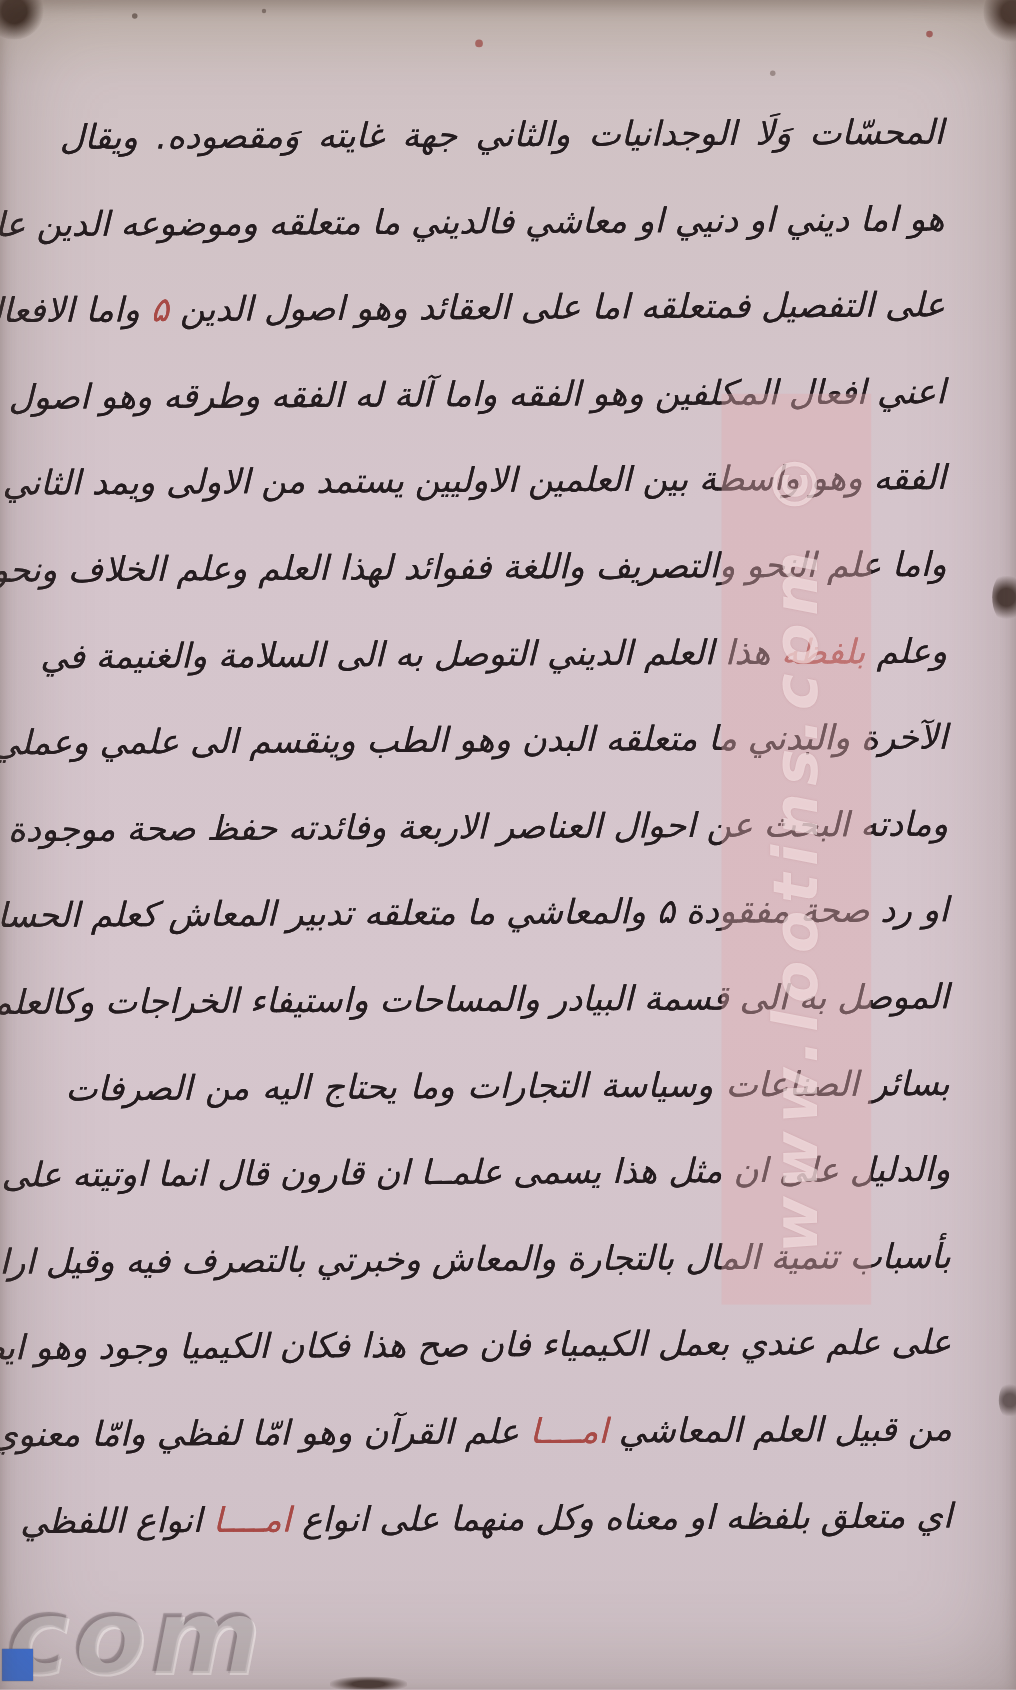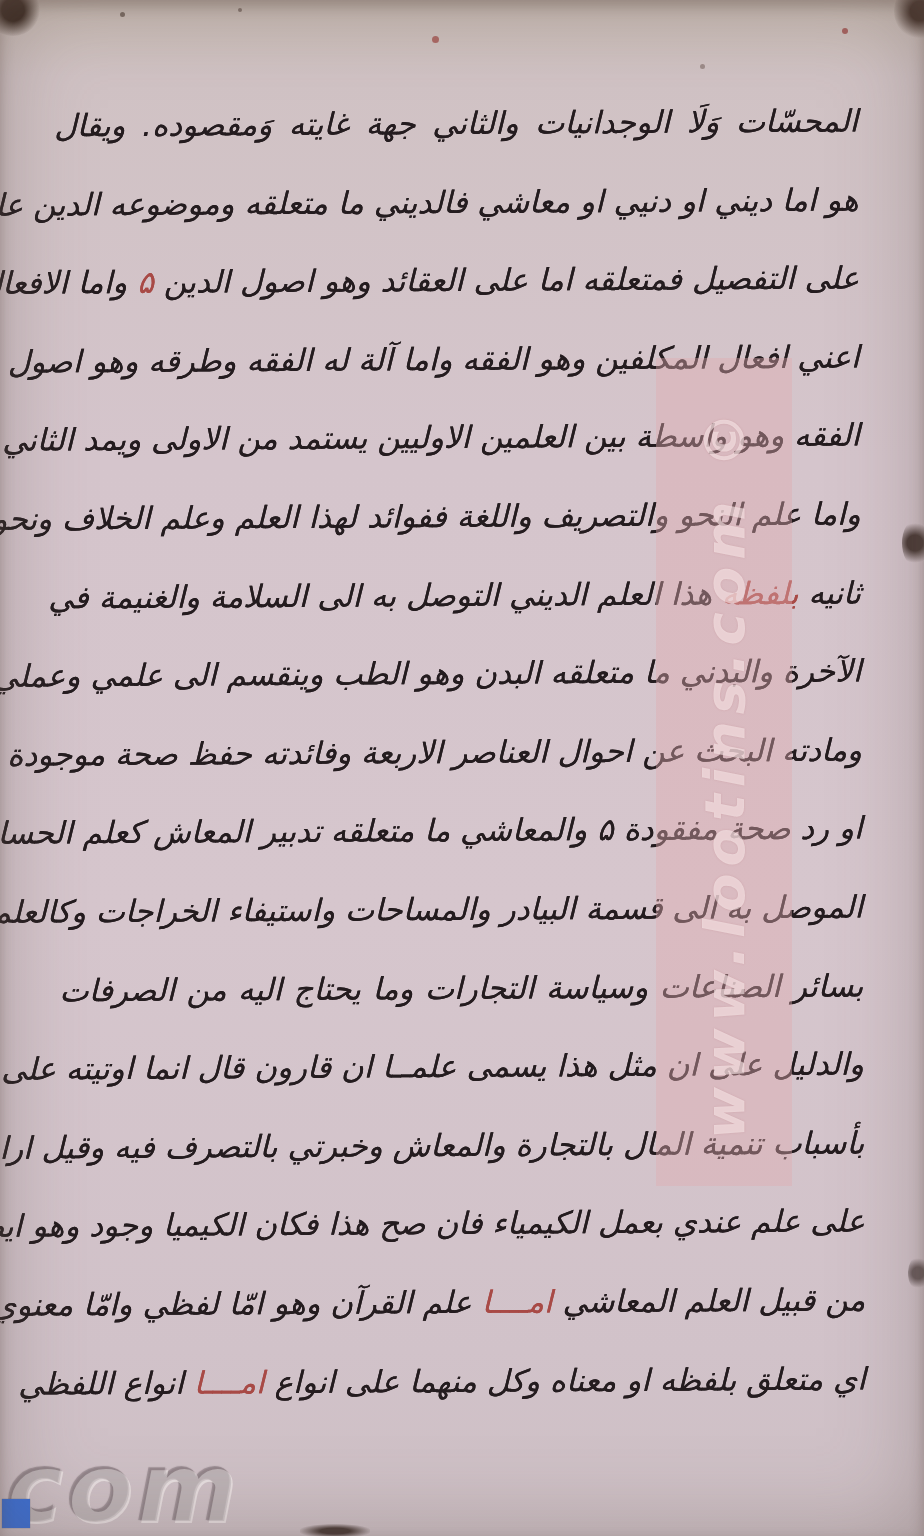--- a/index.html
+++ b/index.html
@@ -85,21 +85,21 @@
 
 <div class="page">
 
   <div class="text-block">
       <div class="ms-line"><span>المحسّات وَلَا الوجدانيات والثاني جهة غايته وَمقصوده. ويقال</span></div>
       <div class="ms-line"><span>هو اما ديني او دنيي او معاشي فالديني ما متعلقه وموضوعه الدين على الجمل اما</span></div>
       <div class="ms-line"><span>على التفصيل فمتعلقه اما على العقائد وهو اصول الدين</span><span class="red-ink"> ۵</span><span> واما الافعال</span></div>
       <div class="ms-line"><span>اعني افعال المكلفين وهو الفقه واما آلة له الفقه وطرقه وهو اصول</span></div>
       <div class="ms-line"><span>الفقه وهو واسطة بين العلمين الاوليين يستمد من الاولى ويمد الثاني</span></div>
       <div class="ms-line"><span>واما علم النحو والتصريف واللغة ففوائد لهذا العلم وعلم الخلاف ونحوه من</span></div>
-      <div class="ms-line"><span>ثانيه</span><span class="red-ink"> بلفظه</span><span> هذا العلم الديني التوصل به الى السلامة والغنيمة في</span></div>
+      <div class="ms-line"><span>وعلم</span><span class="red-ink"> بلفظه</span><span> هذا العلم الديني التوصل به الى السلامة والغنيمة في</span></div>
       <div class="ms-line"><span>الآخرة والبدني ما متعلقه البدن وهو الطب وينقسم الى علمي وعملي</span></div>
       <div class="ms-line"><span>ومادته البحث عن احوال العناصر الاربعة وفائدته حفظ صحة موجودة</span></div>
       <div class="ms-line"><span>او رد صحة مفقودة ۵ والمعاشي ما متعلقه تدبير المعاش كعلم الحساب</span></div>
       <div class="ms-line"><span>الموصل به الى قسمة البيادر والمساحات واستيفاء الخراجات وكالعلم</span></div>
       <div class="ms-line"><span>بسائر الصناعات وسياسة التجارات وما يحتاج اليه من الصرفات</span></div>
       <div class="ms-line"><span>والدليل على ان مثل هذا يسمى علمــا ان قارون قال انما اوتيته على علم عندي اي</span></div>
       <div class="ms-line"><span>بأسباب تنمية المال بالتجارة والمعاش وخبرتي بالتصرف فيه وقيل اراد</span></div>
       <div class="ms-line"><span>على علم عندي بعمل الكيمياء فان صح هذا فكان الكيميا وجود وهو ايضًا</span></div>
       <div class="ms-line"><span>من قبيل العلم المعاشي</span><span class="red-ink"> امــــا</span><span> علم القرآن وهو امّا لفظي وامّا معنوي</span></div>
       <div class="ms-line"><span>اي متعلق بلفظه او معناه وكل منهما على انواع</span><span class="red-ink"> امــــا</span><span> انواع اللفظي</span></div>

